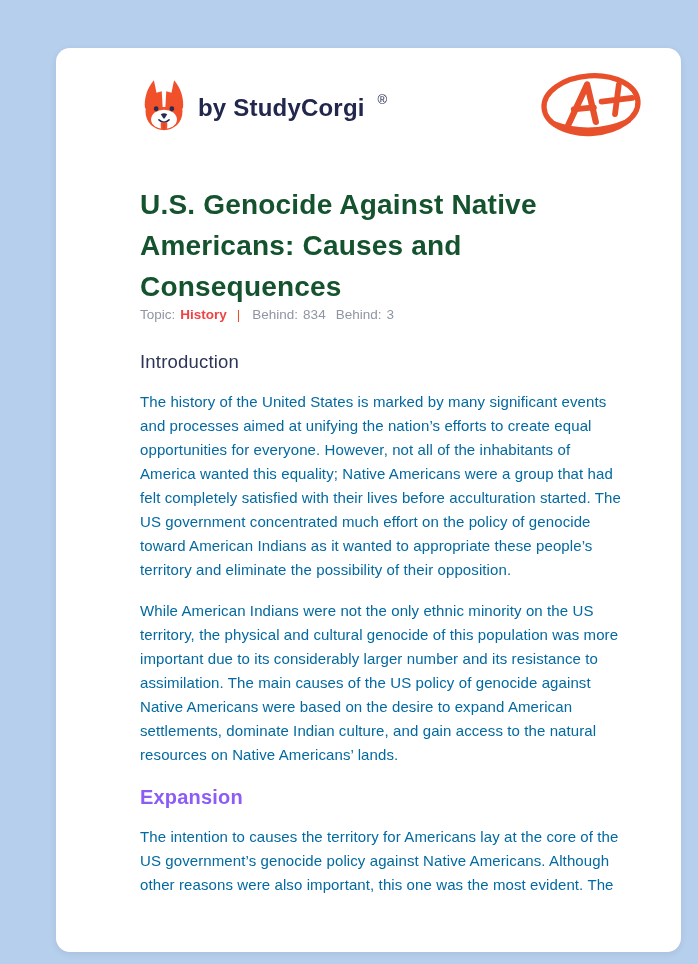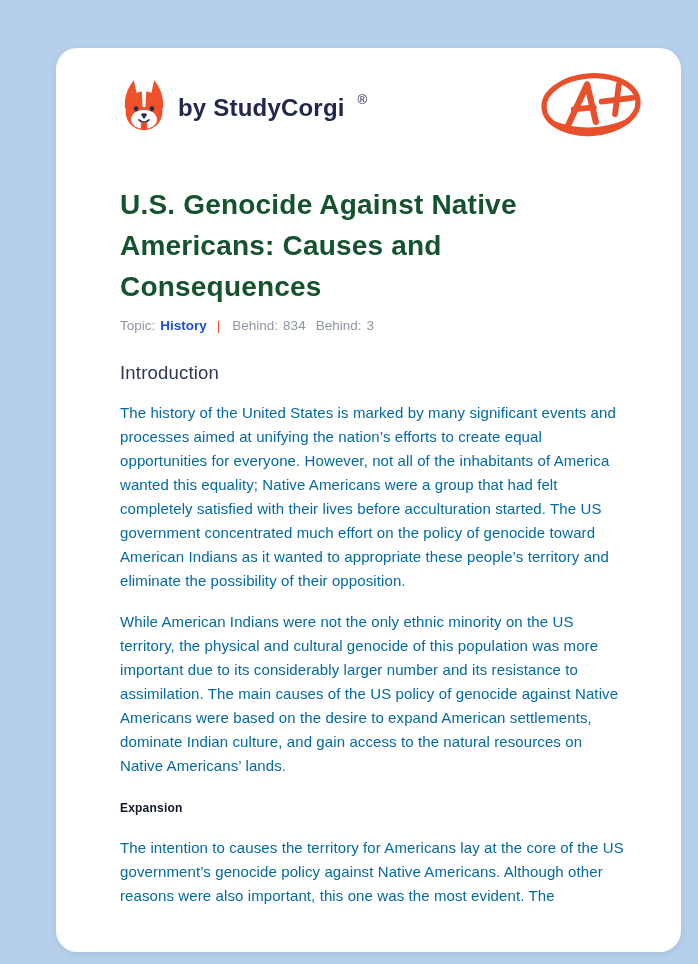--- a/index.html
+++ b/index.html
@@ -5,58 +5,58 @@
   html,body{margin:0;padding:0;}
   body{
     width:698px;height:964px;
     background:#b6cfec;
     font-family:"Liberation Sans", sans-serif;
     position:relative;overflow:hidden;
   }
   .card{
     position:absolute;left:56px;top:48px;
     width:625px;height:904px;
-    background:#ffffff;border-radius:21px;
+    background:#ffffff;border-radius:14px;
     box-shadow:0 2px 6px rgba(40,60,100,.10);
     box-sizing:border-box;
-    padding:28px 52px 0 64px;
+    padding:28px 52px 0 84px;
   }
   .header{
     display:flex;justify-content:space-between;align-items:center;
     height:64px;margin-right:-16px;
   }
   .brand{display:flex;align-items:center;gap:10px;}
   .brand-text{
     font-size:24px;font-weight:bold;color:#22274e;letter-spacing:.2px;
     white-space:nowrap;
   }
   .reg{
     font-size:13px;font-weight:normal;color:#22274e;
     position:relative;top:-9px;margin-left:3px;
   }
   h1{
     margin:44px 0 0;max-width:492px;
     font-size:28px;line-height:41px;letter-spacing:.2px;
     color:#14532d;font-weight:bold;
   }
   .meta{
-    margin-top:11px;display:flex;align-items:center;
+    margin-top:0;display:flex;align-items:center;
     font-size:13.5px;color:#8f95a3;
   }
   .meta-label{margin-right:5px;}
-  .topic-link{color:#1d4ed8;font-weight:bold;margin-right:10px;text-decoration:none;cursor:pointer;}
+  .topic-link{color:#ef4444;font-weight:bold;margin-right:10px;text-decoration:none;cursor:pointer;}
   .meta-sep{color:#e0542c;margin-right:12px;}
   .meta-value{margin-right:10px;}
   h2{
     margin:28px 0 0;font-size:18.5px;line-height:23px;
     color:#2e3456;font-weight:normal;letter-spacing:.2px;
   }
   h3{
-    margin:20px 0 0;font-size:12px;line-height:21px;
-    color:#0f172a;font-weight:bold;letter-spacing:.2px;
+    margin:20px 0 0;font-size:20px;line-height:21px;
+    color:#8b5cf6;font-weight:bold;letter-spacing:.2px;
   }
   p{
     margin:17px 0 0;max-width:512px;
     font-size:15px;line-height:24px;letter-spacing:.1px;
     color:#0369a1;
   }
 </style>
 </head>
 <body>
 

